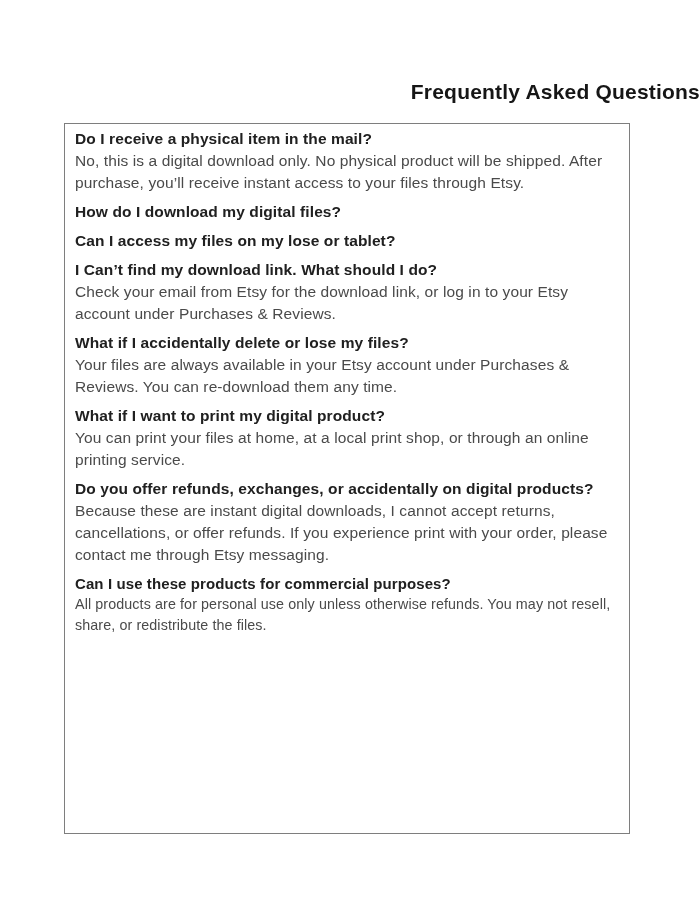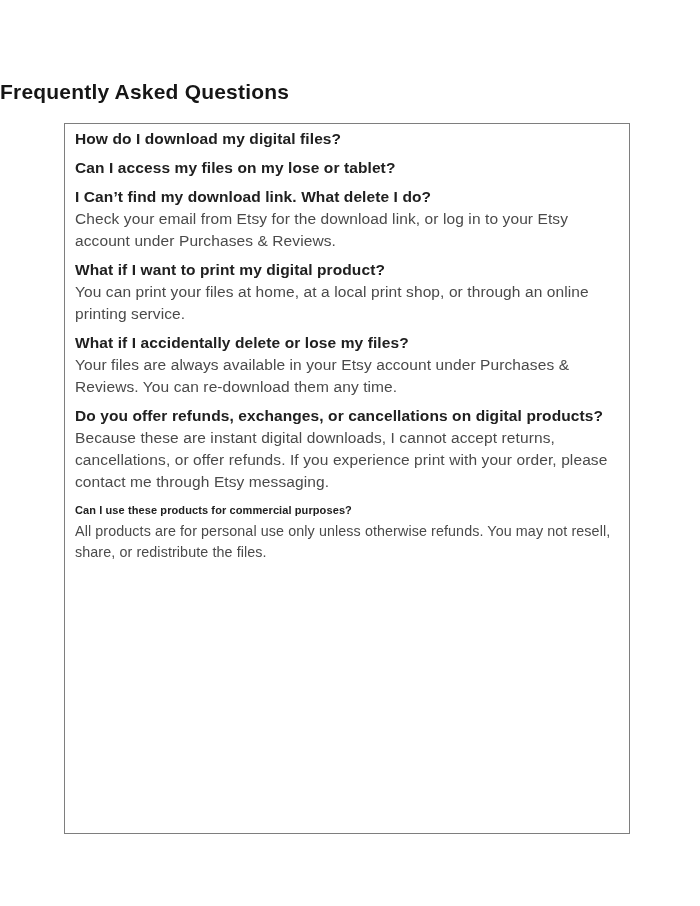--- a/index.html
+++ b/index.html
@@ -11,21 +11,21 @@
     position: relative;
     width: 700px;
     height: 906px;
     background: #ffffff;
     font-family: "Liberation Sans", sans-serif;
     overflow: hidden;
   }
   .title {
     margin: 0;
     padding-top: 80px;
-    text-align: left;
+    text-align: right;
     font-size: 21px;
     line-height: 24px;
     font-weight: 700;
     color: #161616;
     letter-spacing: 0.2px;
   }
   .faq-box {
     box-sizing: border-box;
     margin-top: 19px;
     margin-left: 64px;
@@ -45,57 +45,61 @@
     letter-spacing: 0.1px;
   }
   .qa p {
     margin: 0;
     font-size: 15.5px;
     line-height: 22px;
     font-weight: 400;
     color: #4a4a4a;
     letter-spacing: 0.1px;
   }
-  .qa.small h2 { font-size: 11px; line-height: 21px; }
+  .qa.small h2 { font-size: 15px; line-height: 21px; }
   .qa.small p  { font-size: 14.3px; line-height: 21px; }
 </style>
 </head>
 <body>
 
 <div class="page">
   <h1 class="title">Frequently Asked Questions</h1>
 
   <div class="faq-box">
 
+    <div class="qa">
+      <h2>Do I receive a physical item in the mail?</h2>
+      <p>No, this is a digital download only. No physical product will be shipped. After purchase, you’ll receive instant access to your files through Etsy.</p>
+    </div>
 
     <div class="qa">
       <h2>How do I download my digital files?</h2>
     </div>
 
     <div class="qa">
       <h2>Can I access my files on my lose or tablet?</h2>
     </div>
 
     <div class="qa">
-      <h2>I Can’t find my download link. What delete I do?</h2>
+      <h2>I Can’t find my download link. What should I do?</h2>
       <p>Check your email from Etsy for the download link, or log in to your Etsy account under Purchases &amp; Reviews.</p>
+    </div>
+
+    <div class="qa">
+      <h2>What if I accidentally delete or lose my files?</h2>
+      <p>Your files are always available in your Etsy account under Purchases &amp; Reviews. You can re-download them any time.</p>
     </div>
 
     <div class="qa">
       <h2>What if I want to print my digital product?</h2>
       <p>You can print your files at home, at a local print shop, or through an online printing service.</p>
     </div>
 
     <div class="qa">
-      <h2>What if I accidentally delete or lose my files?</h2>
-      <p>Your files are always available in your Etsy account under Purchases &amp; Reviews. You can re-download them any time.</p>
-    </div>
-
-    <div class="qa">
-      <h2>Do you offer refunds, exchanges, or cancellations on digital products?</h2>
+      <h2>Do you offer refunds, exchanges, or accidentally on digital products?</h2>
       <p>Because these are instant digital downloads, I cannot accept returns, cancellations, or offer refunds. If you experience print with your order, please contact me through Etsy messaging.</p>
     </div>
 
     <div class="qa small">
       <h2>Can I use these products for commercial purposes?</h2>
       <p>All products are for personal use only unless otherwise refunds. You may not resell, share, or redistribute the files.</p>
     </div>
 
   </div>
 </div>

